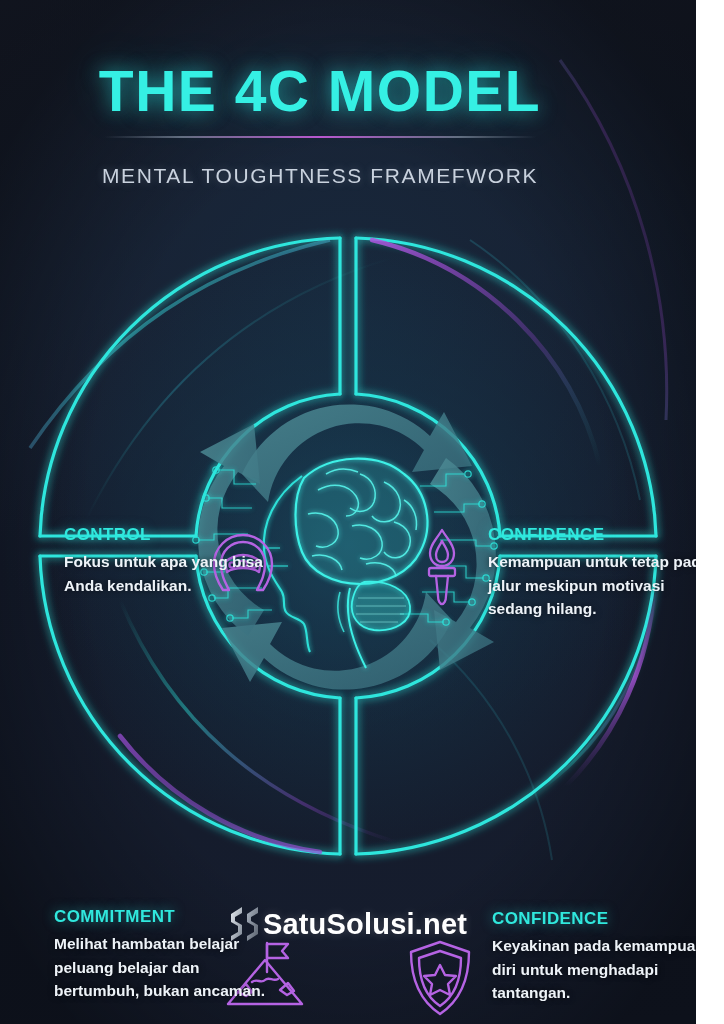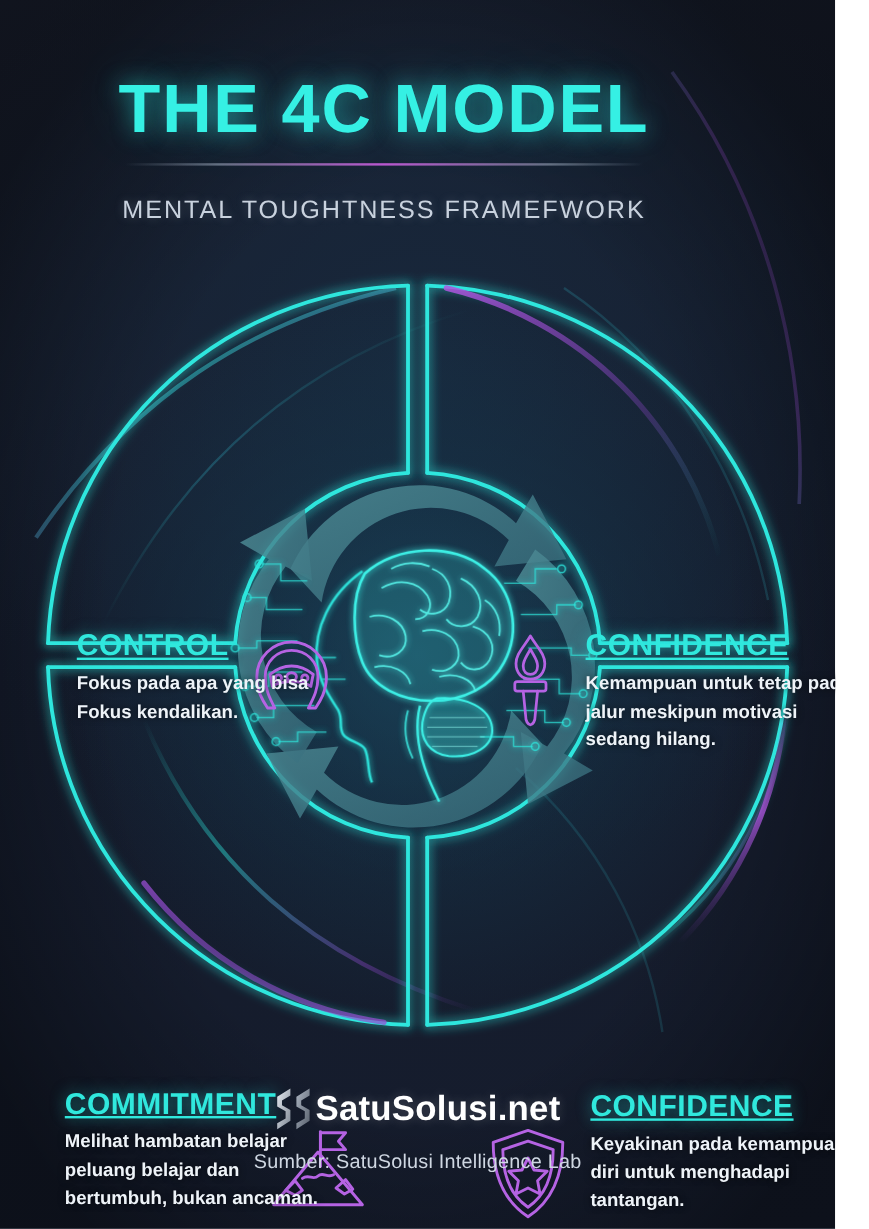--- a/index.html
+++ b/index.html
@@ -43,26 +43,25 @@
     text-shadow:0 0 8px rgba(200,215,235,.25);
   }
 
   
   .ring-wrap { position:absolute; left:0; top:216px; width:696px; height:660px; }
   .ring-svg  { position:absolute; left:0; top:0; width:696px; height:660px; }
 
   
   .quad { position:absolute; width:232px; }
   .quad h3 {
-    font-size:25px; font-weight:bold; letter-spacing:.4px;
+    font-size:17px; font-weight:bold; letter-spacing:.4px;
     color:#30e8dd;
     text-shadow:0 0 12px rgba(45,230,225,.5);
     line-height:1;
     margin-bottom:7px;
-    text-decoration:underline;
   }
   .quad p {
     font-size:15.5px; font-weight:bold; color:#eef3f8; line-height:1.52;
     text-shadow:0 0 6px rgba(0,0,0,.6);
   }
   .q-control    { left:64px;  top:310px; }
   .q-commitment { left:488px; top:310px; }
   .q-challenge  { left:54px;  top:692px; }
   .q-confidence { left:492px; top:694px; }
 
@@ -352,21 +351,21 @@
     <svg class="quad-icon i-confidence" width="70" height="80" viewBox="0 0 70 80">
       <g fill="none" stroke="#b563e3" stroke-width="2.4" stroke-linecap="round" stroke-linejoin="round">
         <path d="M 35 4 L 64 14 C 64 40 56 62 35 76 C 14 62 6 40 6 14 Z"></path>
         <path d="M 35 13 L 56 20 C 56 41 50 58 35 68 C 20 58 14 41 14 20 Z"></path>
         <path d="M 35 27 L 40 37 L 51 38 L 43 46 L 45 57 L 35 52 L 25 57 L 27 46 L 19 38 L 30 37 Z"></path>
       </g>
     </svg>
 
     <div class="quad q-control">
       <h3>CONTROL</h3>
-      <p>Fokus pada apa yang  bisa Fokus kendalikan.</p>
+      <p>Fokus untuk apa yang  bisa Anda kendalikan.</p>
     </div>
 
     <div class="quad q-commitment">
       <h3>CONFIDENCE</h3>
       <p>Kemampuan untuk tetap pada jalur meskipun motivasi sedang hilang.</p>
     </div>
 
     <div class="quad q-challenge">
       <h3>COMMITMENT</h3>
       <p>Melihat hambatan belajar peluang belajar dan bertumbuh, bukan ancaman.</p>
@@ -389,17 +388,16 @@
           <linearGradient id="lgB" x1="0" y1="0" x2="1" y2="1">
             <stop offset="0%" stop-color="#aab3c0"></stop>
               <stop offset="100%" stop-color="#59616d"></stop>
           </linearGradient>
         </defs>
         <path d="M 13 2 L 2 9 L 2 17 L 9 21 L 9 27 L 2 31 L 2 36 L 13 29 L 13 20 L 6 16 L 6 12 L 13 8 Z" fill="url(#lgA)"></path>
         <path d="M 29 2 L 18 9 L 18 17 L 25 21 L 25 27 L 18 31 L 18 36 L 29 29 L 29 20 L 22 16 L 22 12 L 29 8 Z" fill="url(#lgB)"></path>
       </svg>
       <span class="brand-name">SatuSolusi.net</span>
     </div>
-    <div class="source">Sumber: SatuSolusi Intelligence Lab</div>
   </div>
 </div>
 
 <div class="right-strip"></div>
 
 </body></html>

